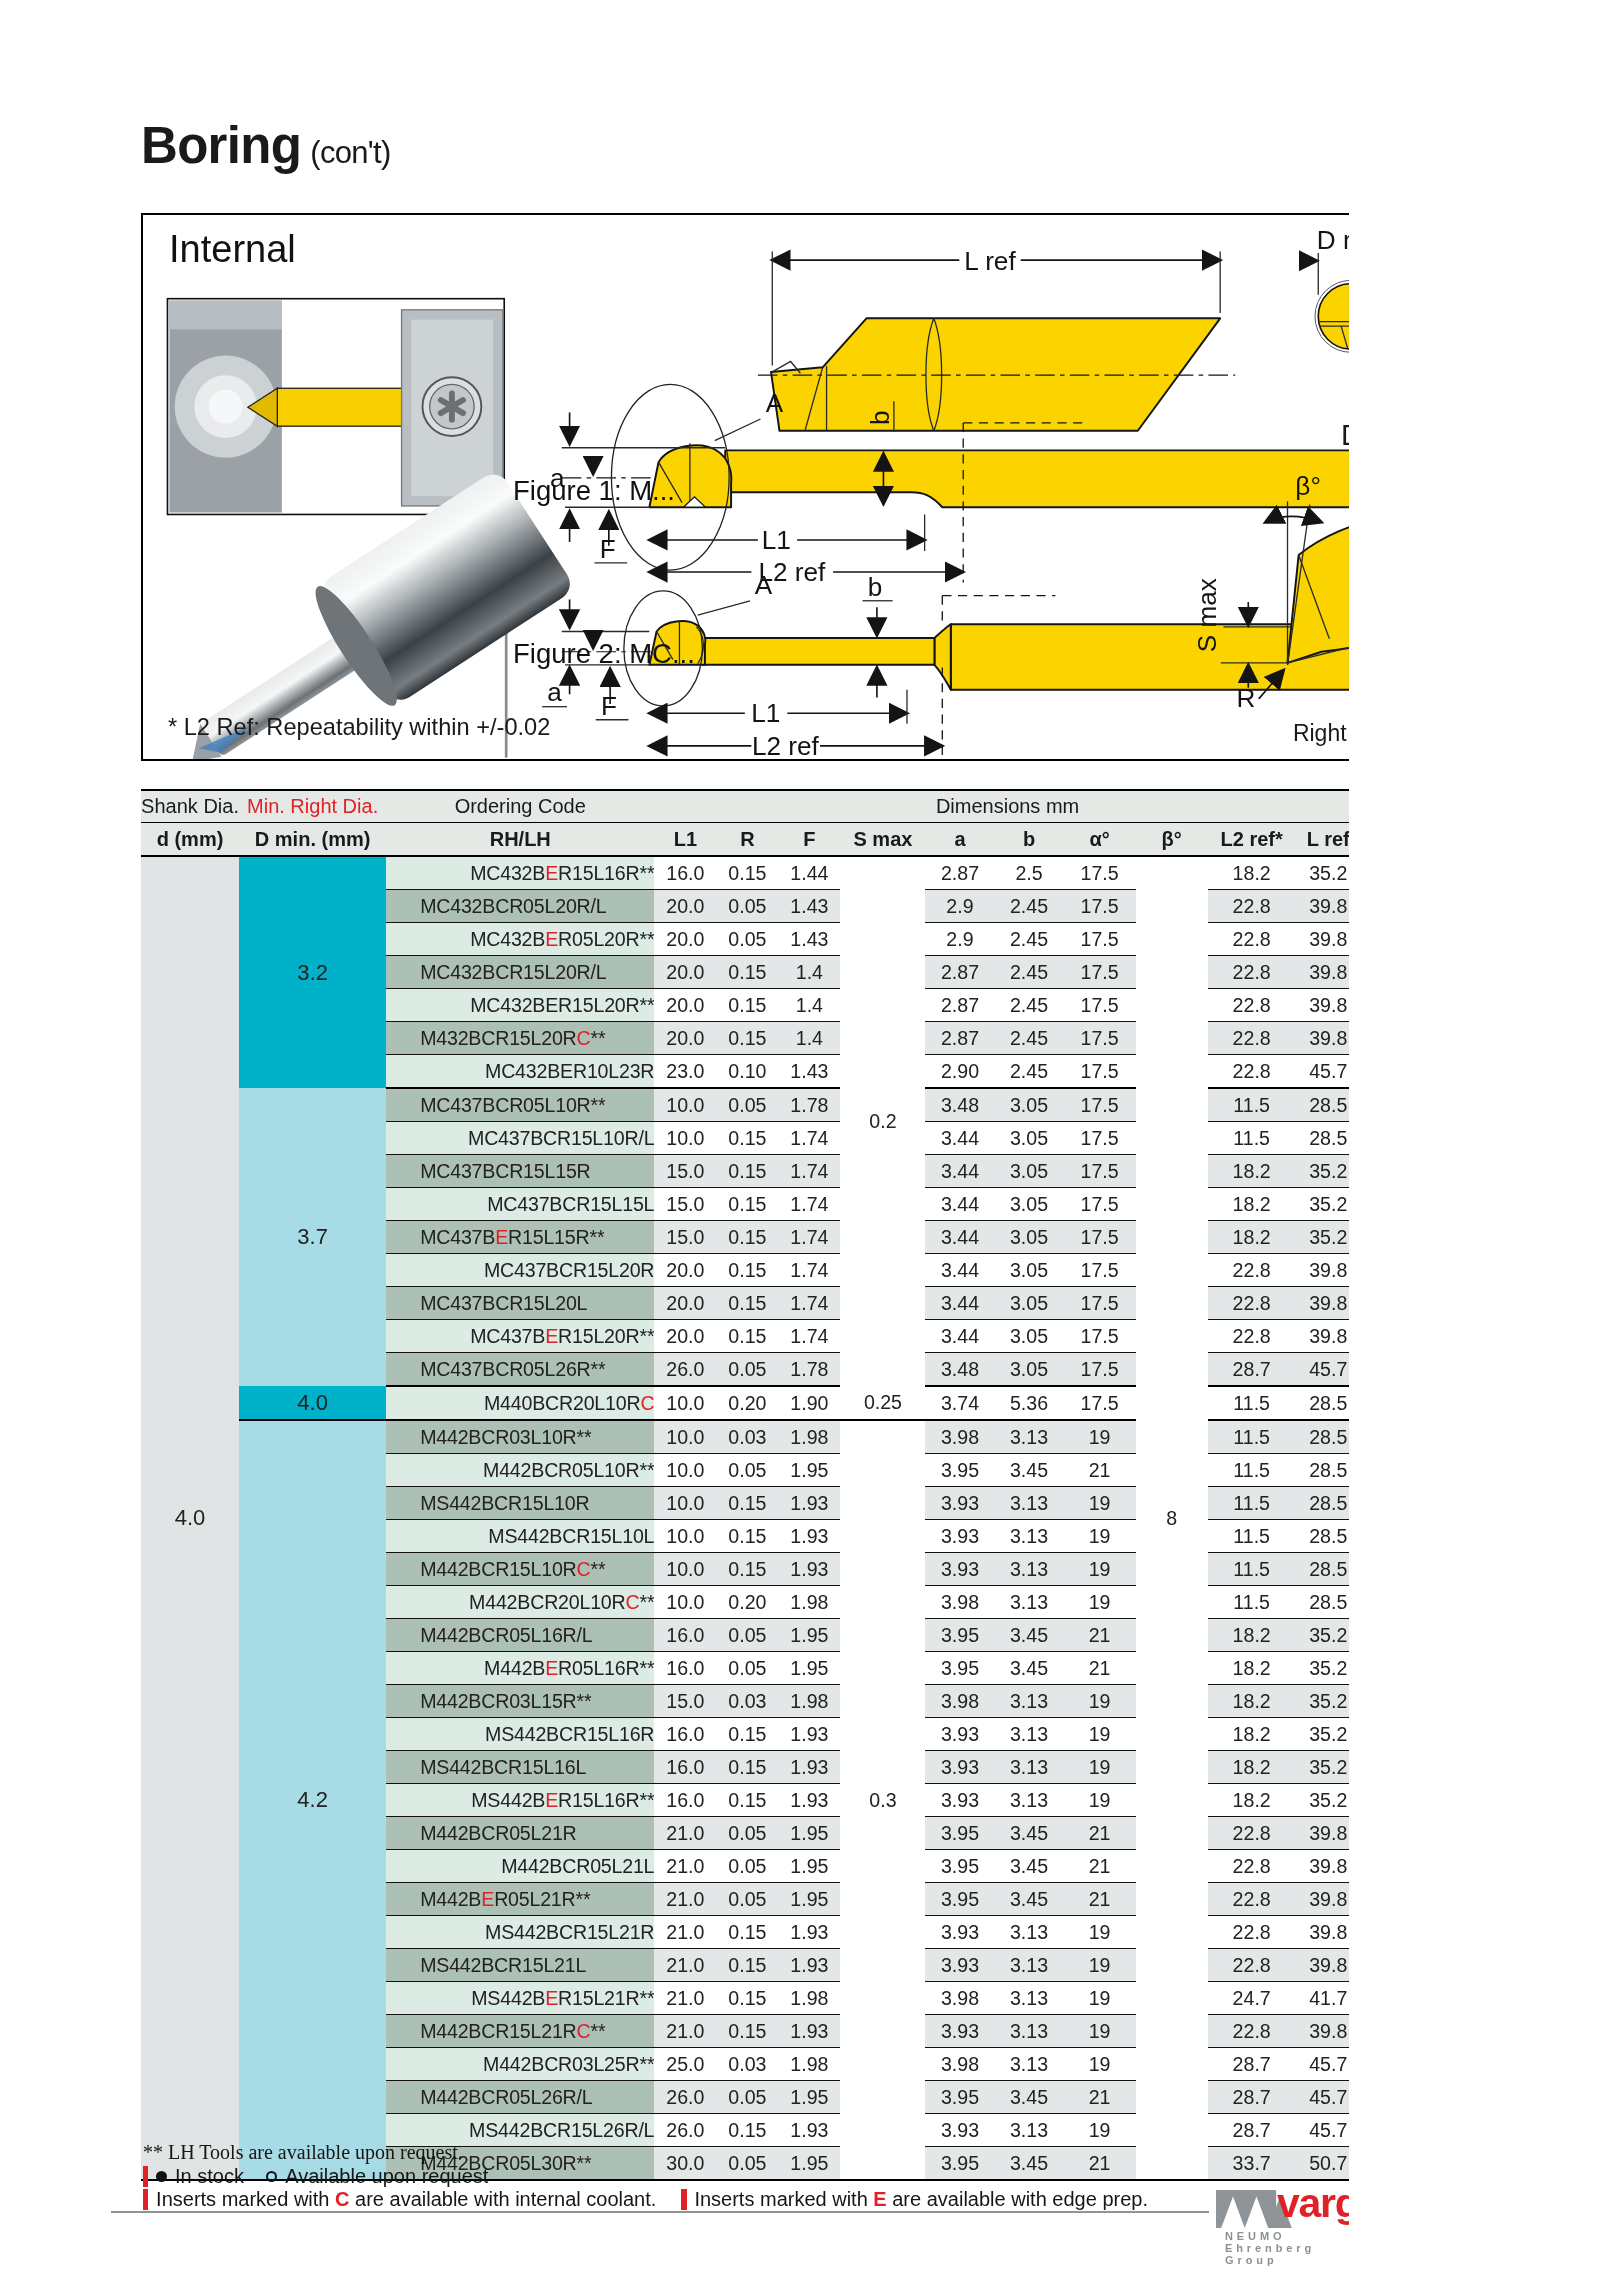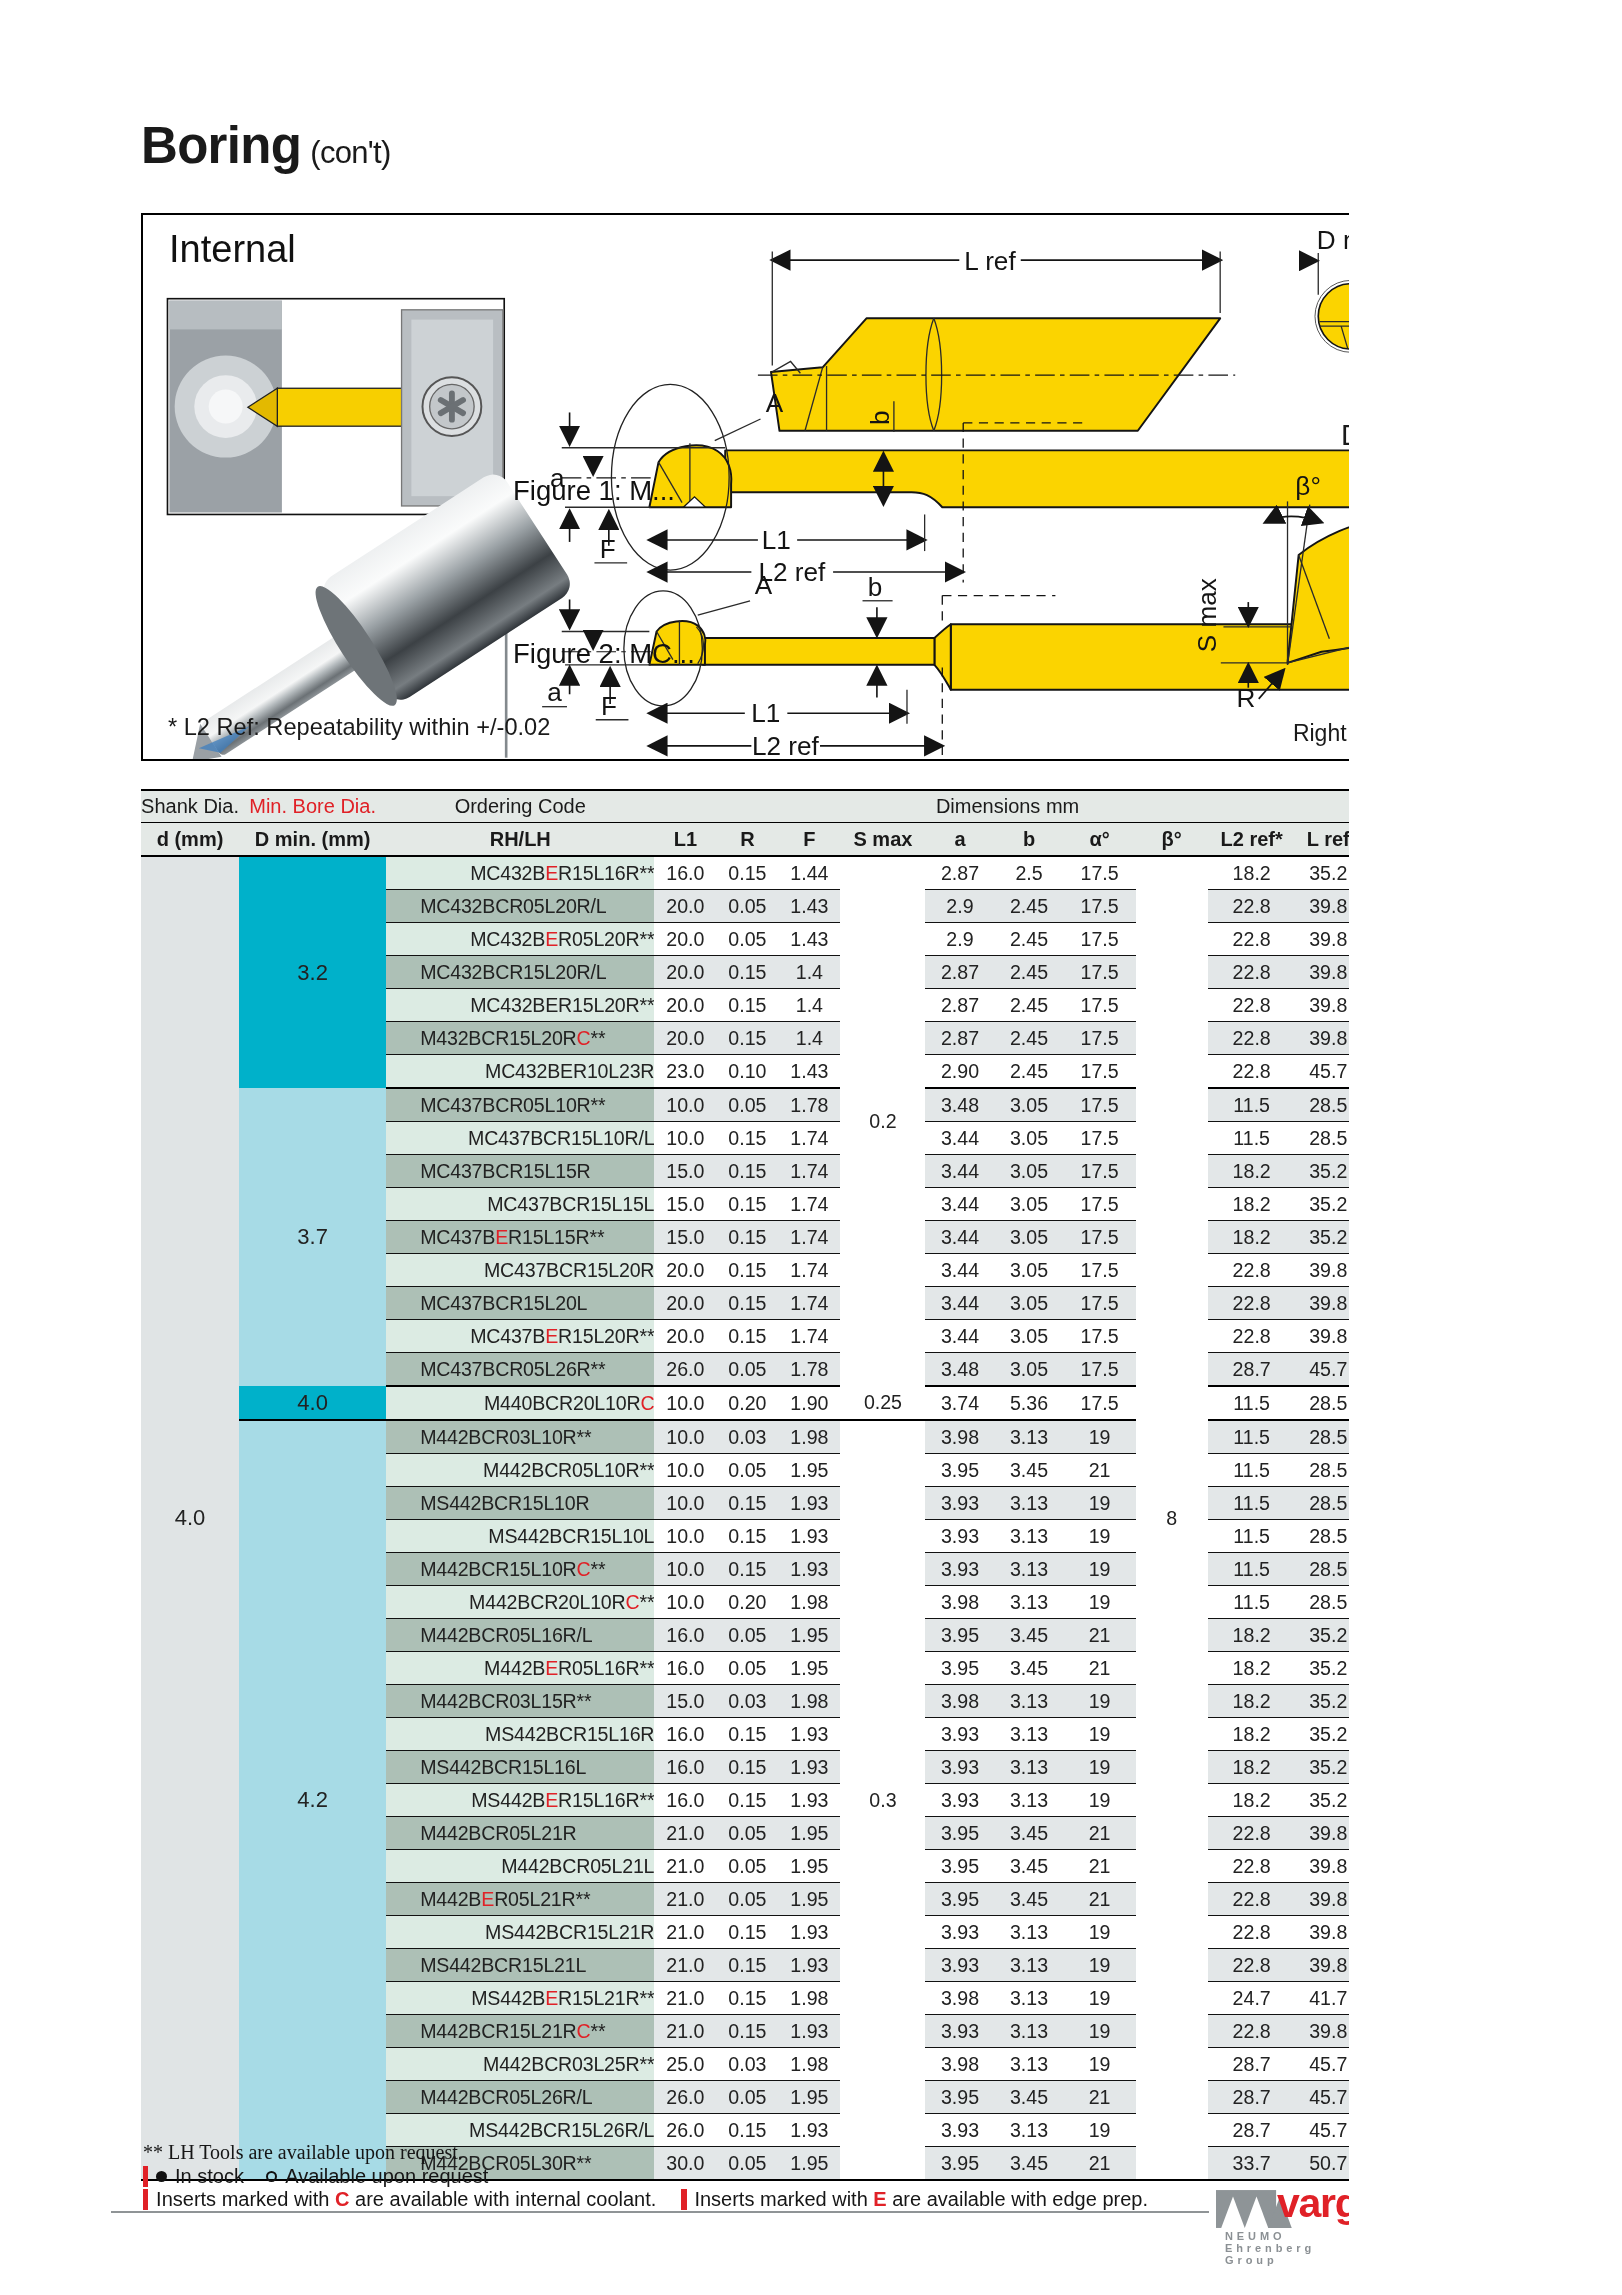--- a/index.html
+++ b/index.html
@@ -287,21 +287,21 @@
           <col style="width: 72px;">
           <col style="width: 72px;">
           <col style="width: 88px;">
           <col style="width: 65px;">
           <col style="width: 62px;">
           <col style="width: 61px;">
         </colgroup>
         <thead>
           <tr class="h1">
             <th colspan="1">Shank Dia.</th>
-            <th colspan="1" class="redhead">Min. Bore Dia.</th>
+            <th colspan="1" class="redhead">Min. Right Dia.</th>
             <th colspan="1">Ordering Code</th>
             <th colspan="10">Dimensions mm</th>
             <th colspan="2">Grades</th>
           </tr>
           <tr class="h2">
             <th>d (mm)</th>
             <th>D min. (mm)</th>
             <th>RH/LH</th>
             <th>L1</th>
             <th>R</th>

